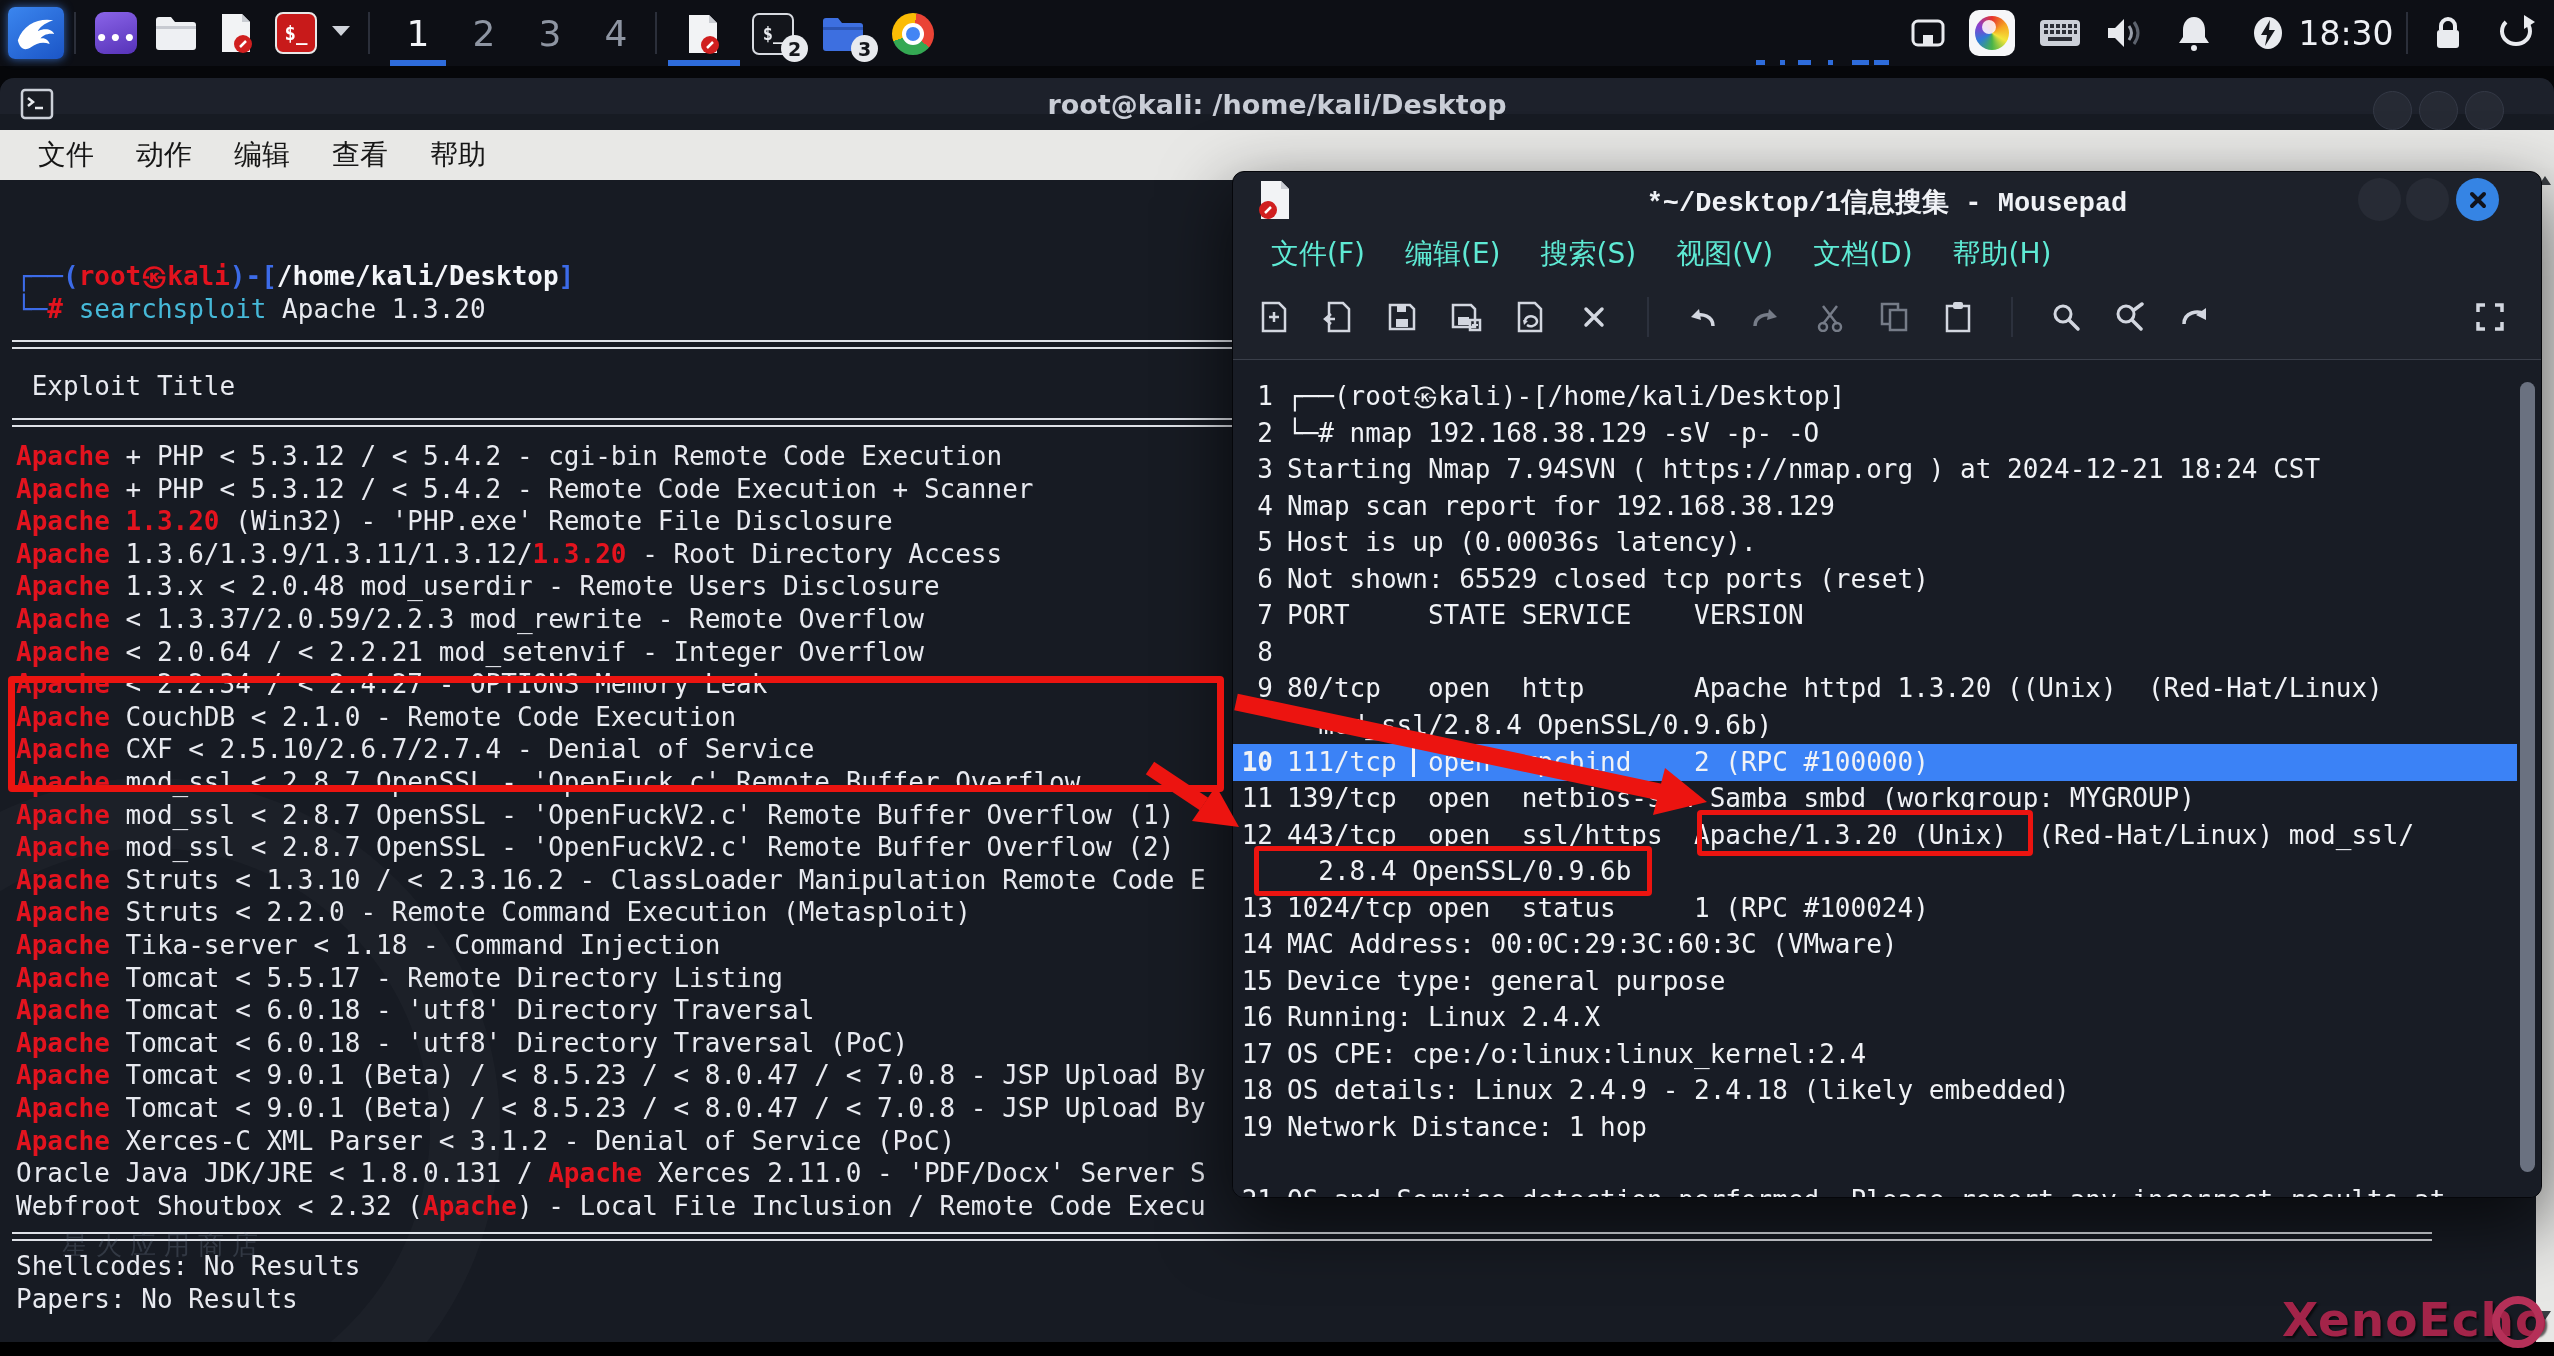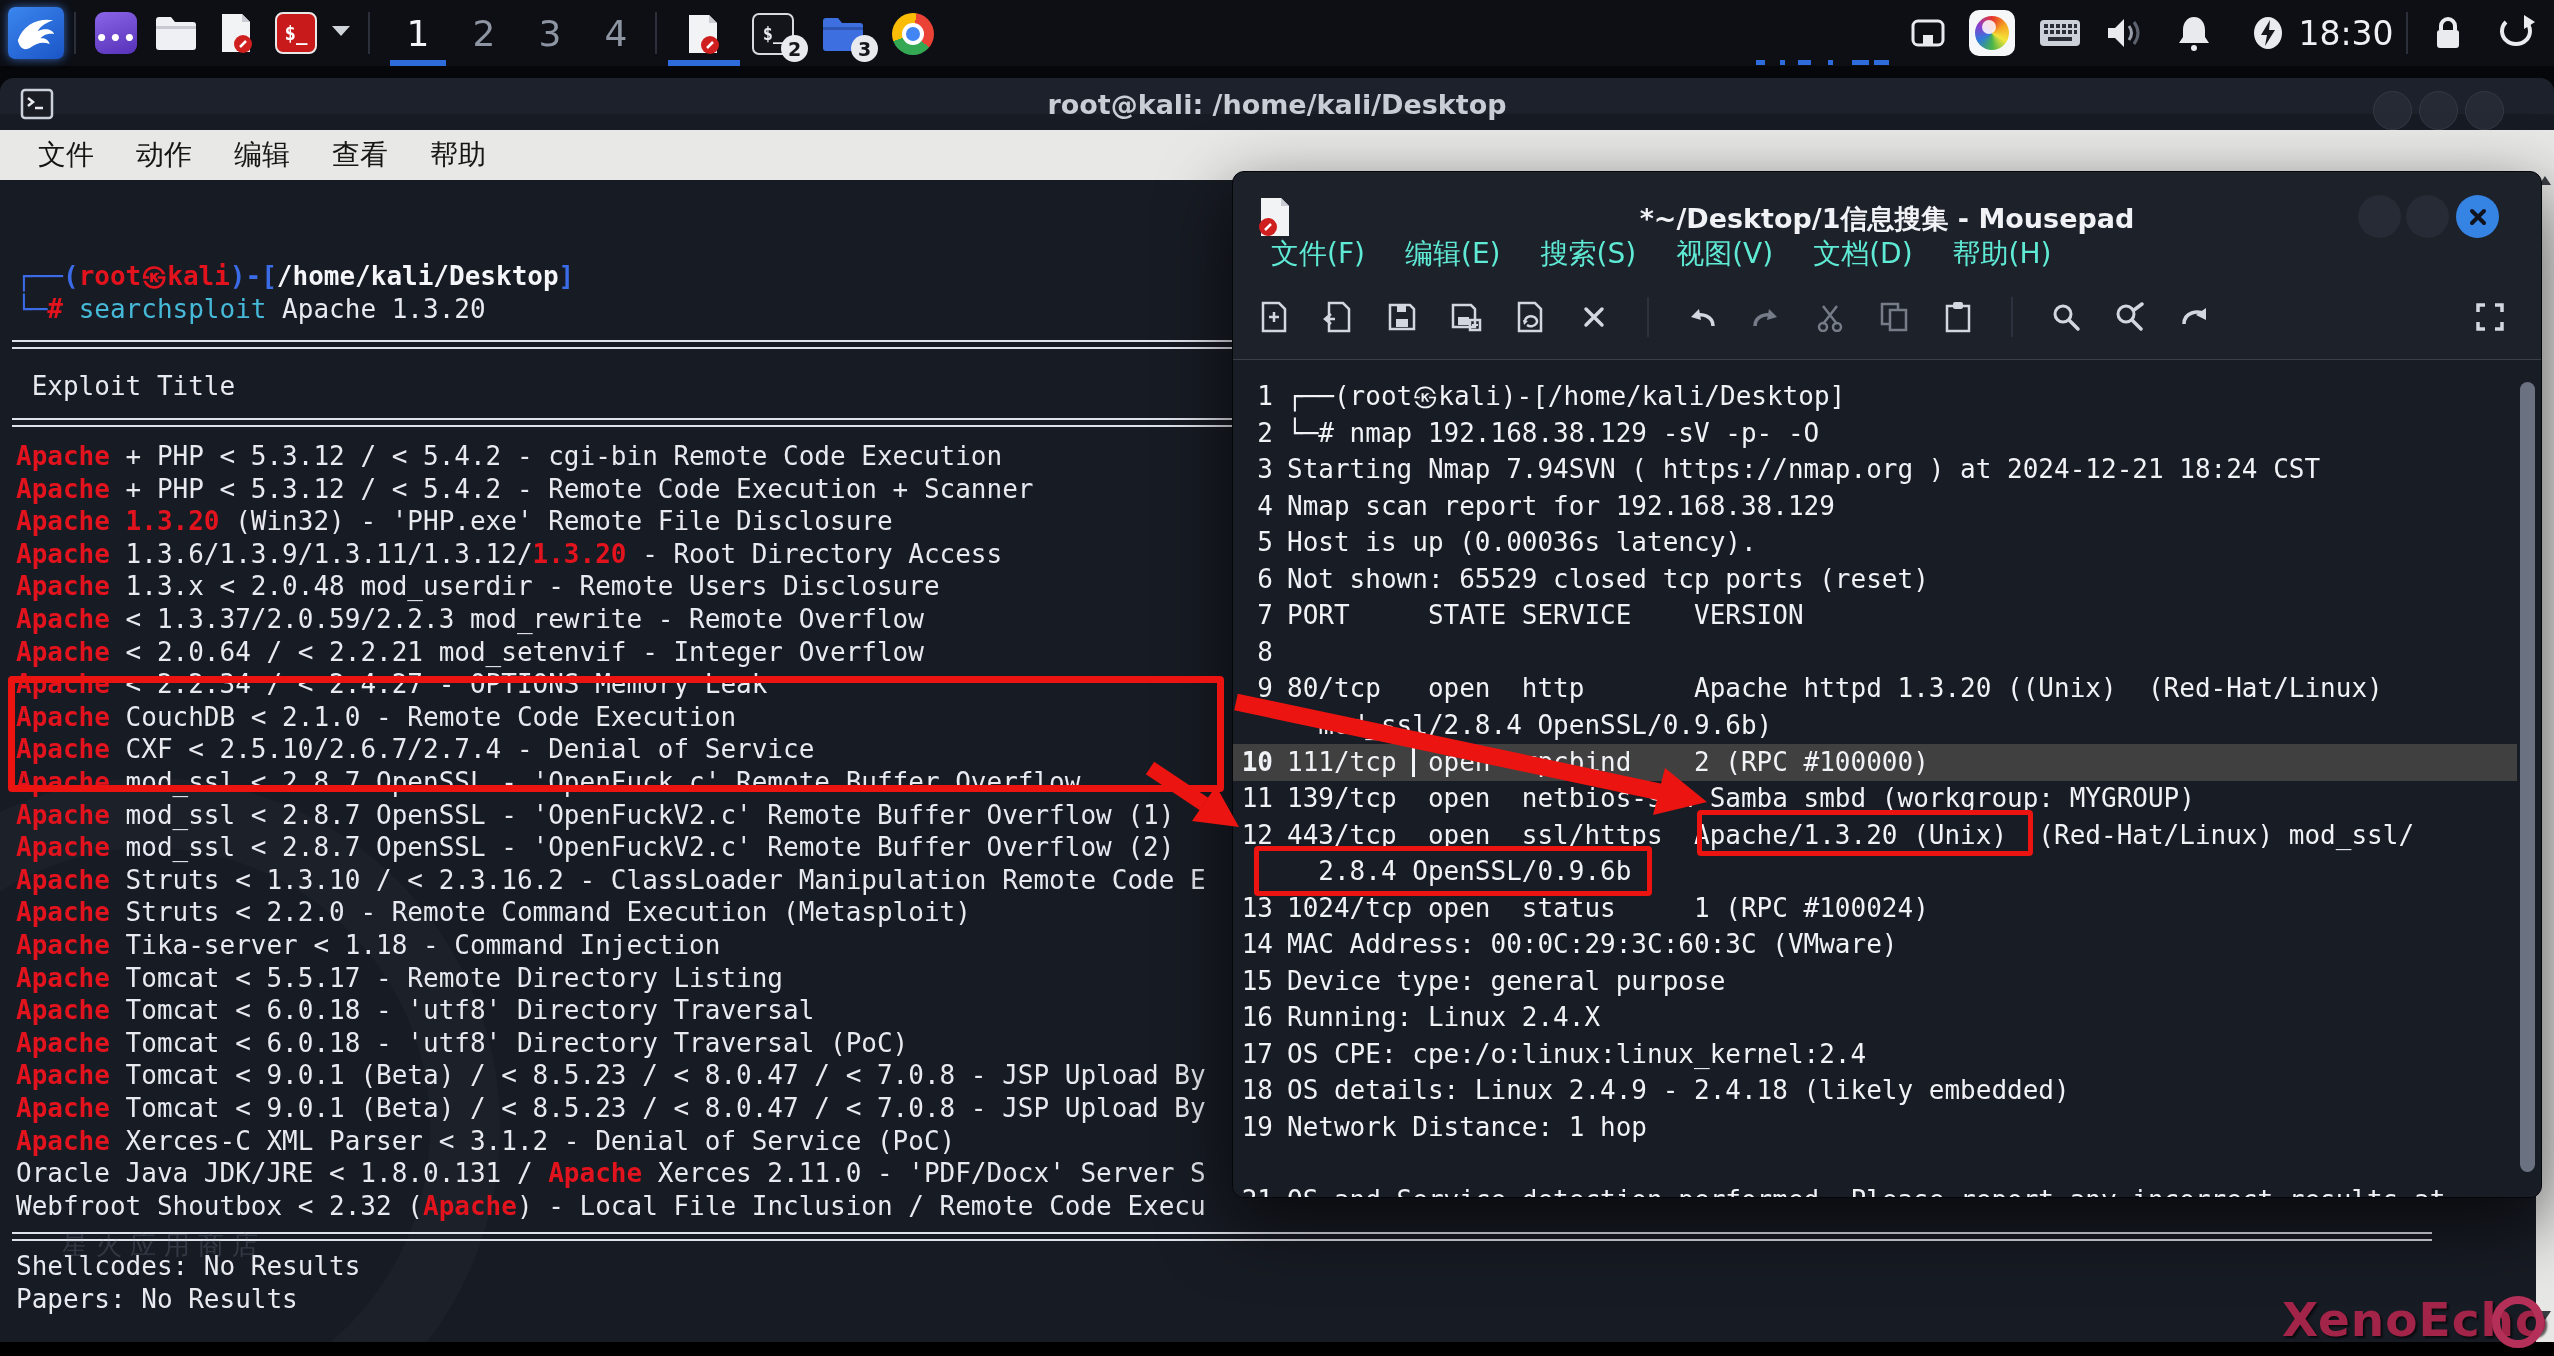--- a/index.html
+++ b/index.html
@@ -70,36 +70,36 @@
   
   .term-scrollbar { position:absolute; left:2536px; top:168px; width:18px; height:1174px; background:#e7e7e5; z-index:6; }
   .sb-arrow-up { position:absolute; left:3px; top:8px; width:0; height:0;
     border-left:6px solid transparent; border-right:6px solid transparent; border-bottom:9px solid #3a3d42; }
   .sb-arrow-down { position:absolute; left:3px; bottom:22px; width:0; height:0;
     border-left:6px solid transparent; border-right:6px solid transparent; border-top:9px solid #3a3d42; }
 
   
   .mp-window { position:absolute; left:1232px; top:171px; width:1310px; height:1027px; background:#1d212a;
     border-radius:12px; border:1.5px solid #05060a; box-shadow:0 24px 70px rgba(0,0,0,.65); z-index:10; overflow:hidden; }
-  .mp-titlebar { position:absolute; left:0; top:17px; width:100%; height:54px; }
+  .mp-titlebar { position:absolute; left:0; top:0; width:100%; height:54px;font-family:Liberation Mono, monospace; }
   .mp-title { position:absolute; width:100%; text-align:center; top:12px; color:#f0f2f6; font-size:27px; font-weight:bold; }
   .mp-btn { position:absolute; top:6px; width:43px; height:43px; border-radius:50%; background:#272b35; }
   .mp-btn.close { background:#3584e4; display:flex; align-items:center; justify-content:center; }
   .mp-menubar { position:absolute; left:0; top:54px; width:100%; height:56px; display:flex; align-items:center; padding-left:22px; gap:8px; }
   .mp-menu-item { color:#5eead4; font-size:28px; padding:5px 16px; }
   .mp-toolbar { position:absolute; left:0; top:110px; width:100%; height:70px; display:flex; align-items:center; padding-left:24px; gap:30px; }
   .tb-icon { width:34px; height:34px; color:#d3d7e0; display:flex; align-items:center; justify-content:center; }
   .tb-icon.dim { color:#767c88; }
   .tb-sep { width:2px; height:40px; background:#2c313d; margin:0 6px; }
   .tb-spacer { flex:1; }
   .mp-textarea { position:absolute; left:0; top:187px; width:100%; height:840px; background:#181c25;
     border-top:1.5px solid #3a3f4a; overflow:hidden; }
   .mp-row { position:absolute; left:0; width:1284px; height:37px; display:flex;
     font-family:"DejaVu Sans Mono",monospace; font-size:26px; line-height:37px; color:#f0f2f6; }
-  .mp-row.cur { background:#404040; }
+  .mp-row.cur { background:#3b82f6; }
   .mp-row.cur .mp-num { font-weight:bold; }
   .mp-num { width:54px; text-align:right; padding-right:14px; flex:none; }
   .mp-text { white-space:pre; position:relative; }
   .mp-caret { position:absolute; top:4px; width:3px; height:29px; background:#f2f4f8; }
   .mp-scrollbar { position:absolute; right:6px; top:190px; width:15px; height:834px; }
   .mp-thumb { position:absolute; left:0; top:20px; width:15px; height:790px; border-radius:8px; background:#6a7180; }
 
   
   .anno-box { position:absolute; border-style:solid; border-color:var(--anno); border-radius:4px; z-index:30; }
   #anno-svg { position:absolute; left:1100px; top:640px; z-index:31; }

